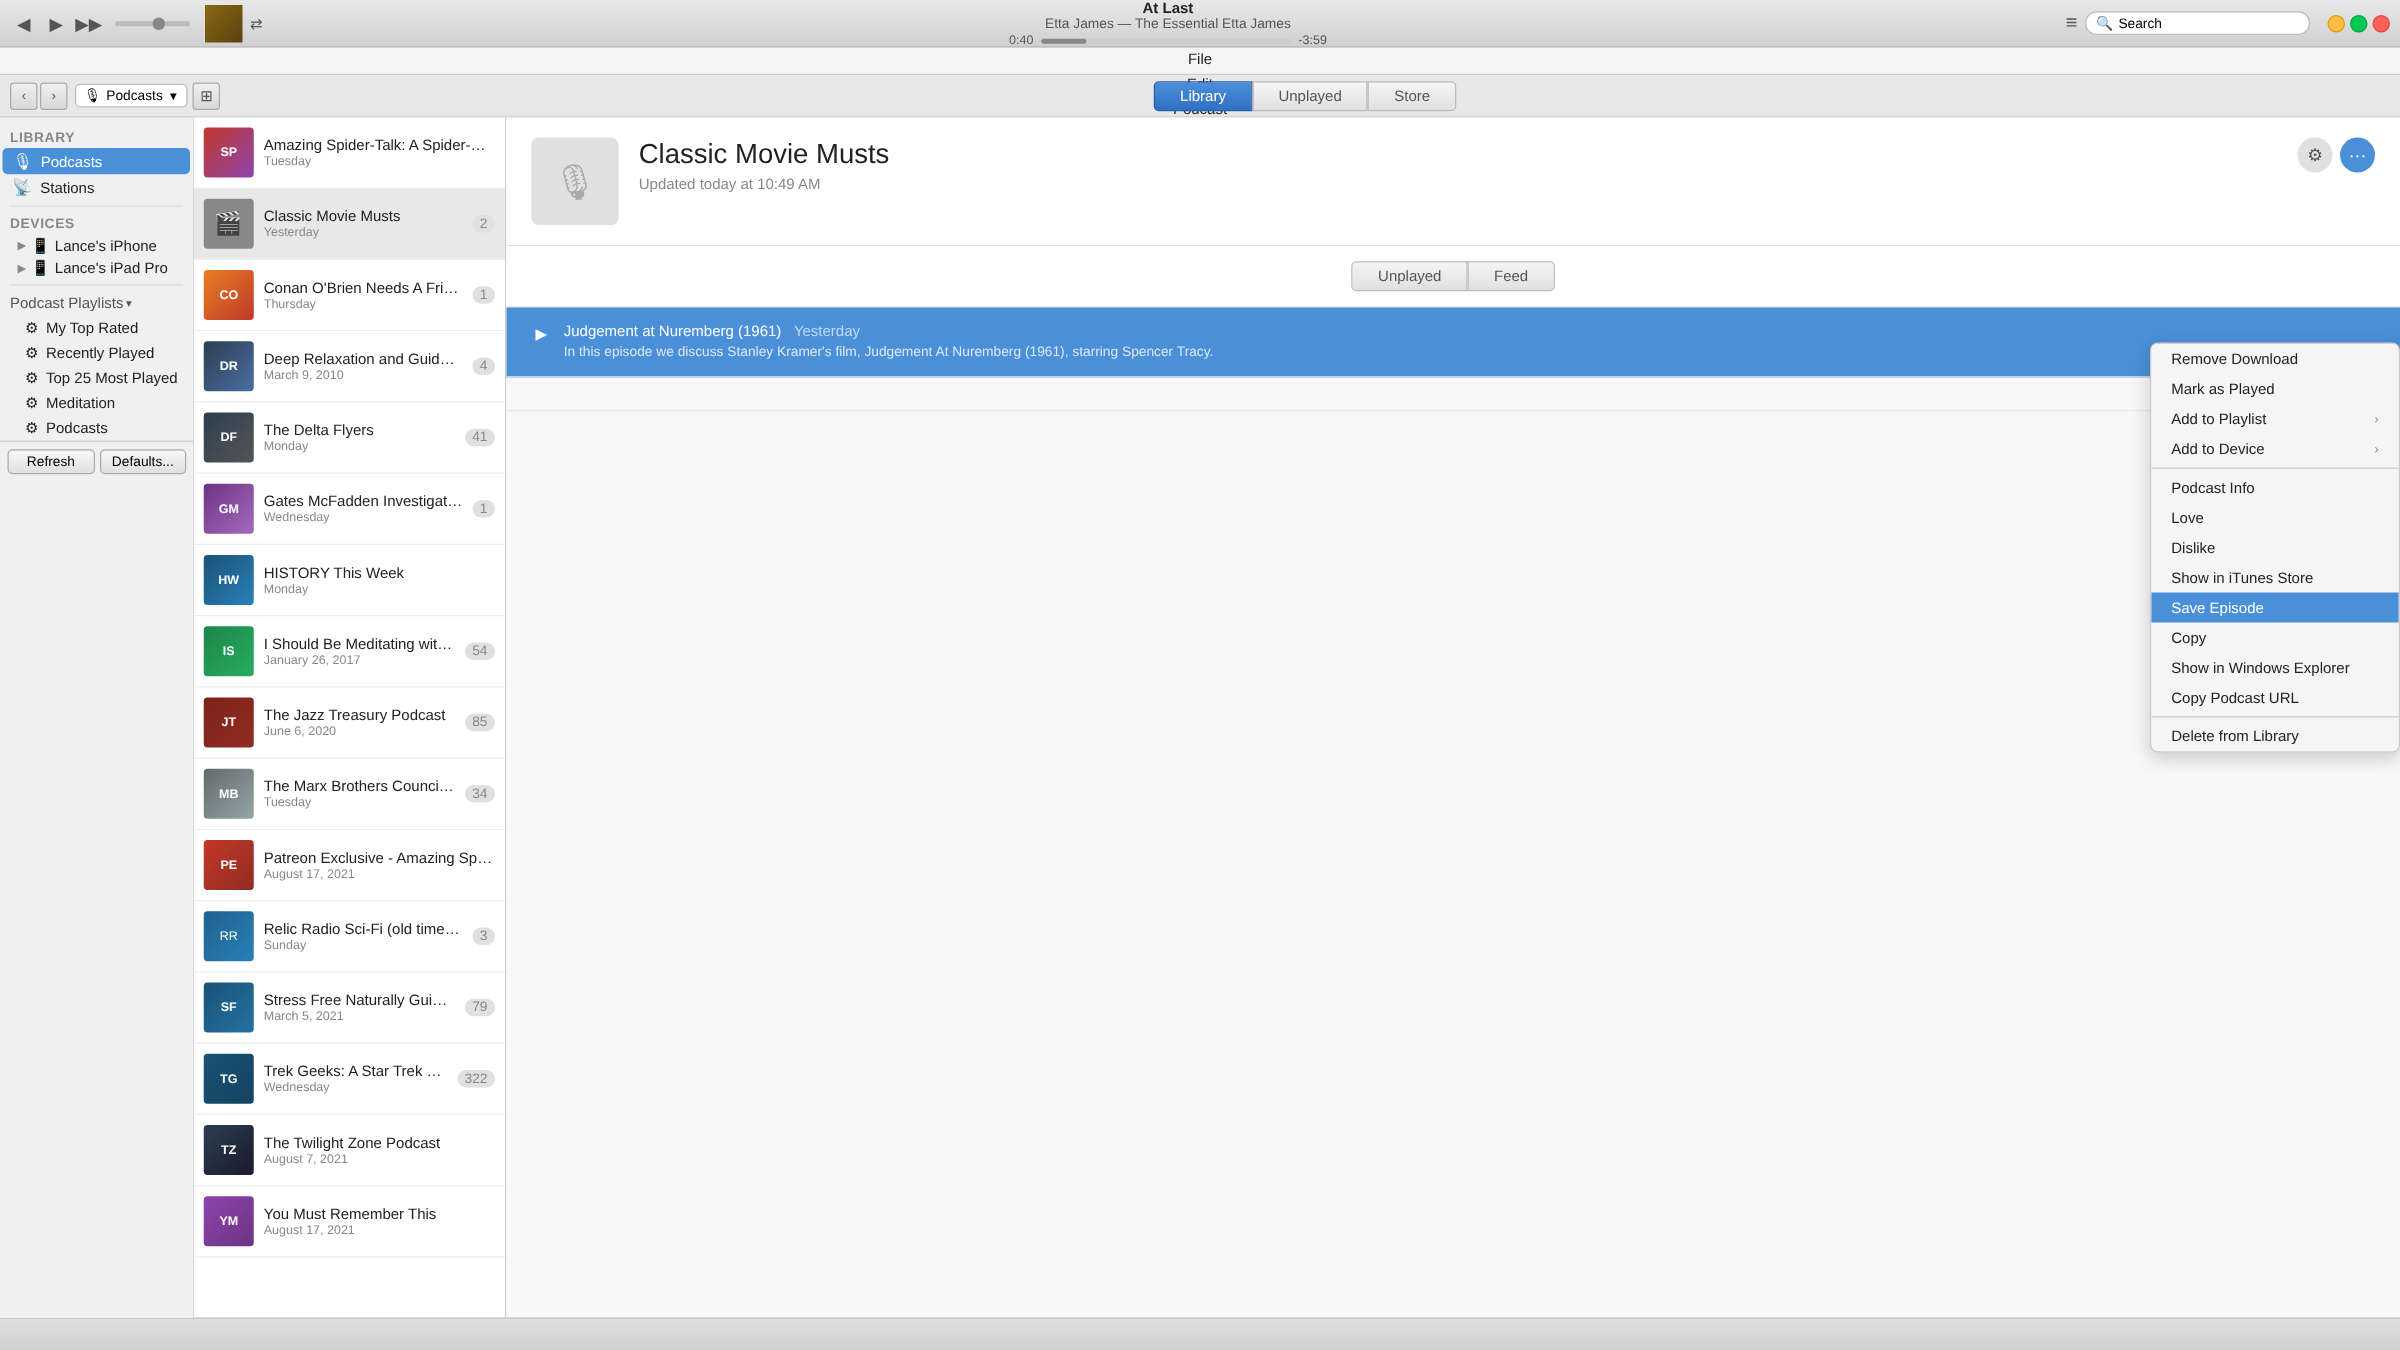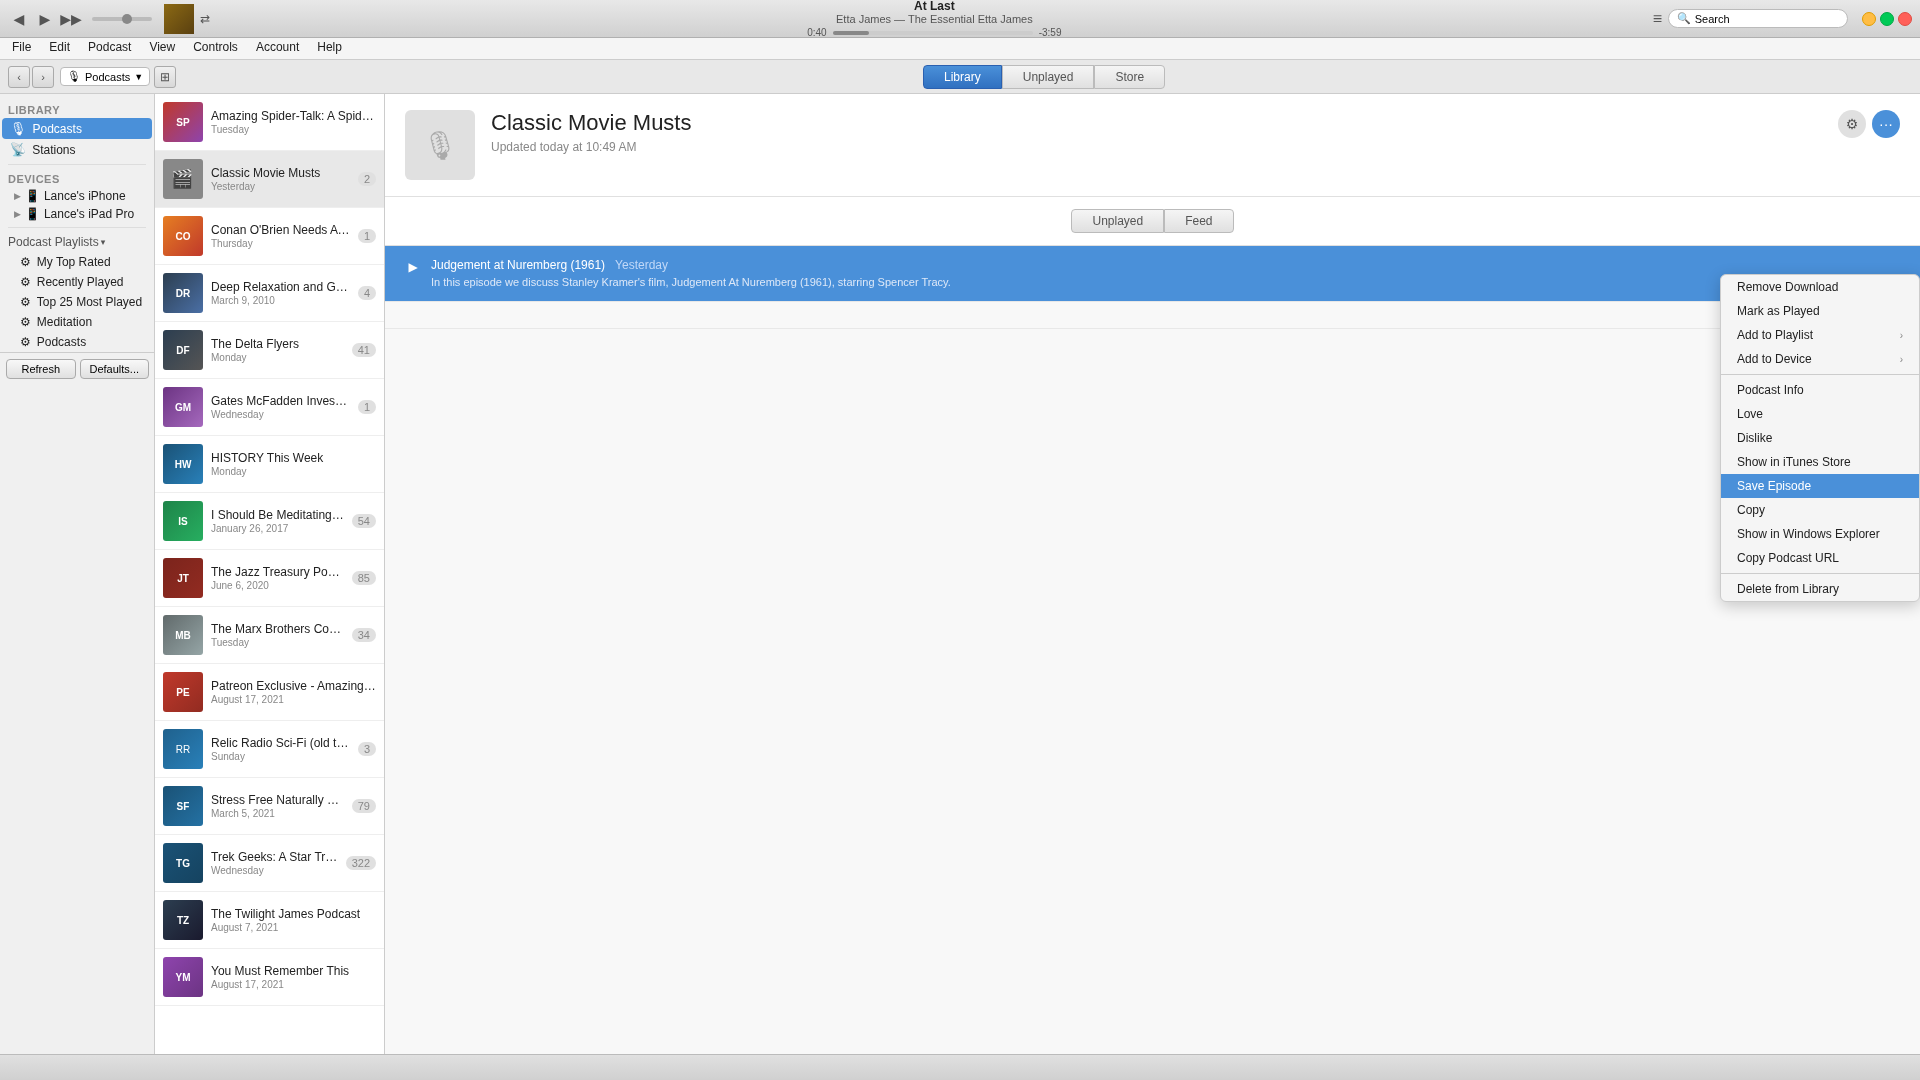--- a/index.html
+++ b/index.html
@@ -35,26 +35,27 @@
     .search-box input { border: none; outline: none; font-size: 11px; width: 100%; background: transparent; }
     .window-btns { display: flex; gap: 4px; margin-left: 8px; }
     .win-btn { width: 14px; height: 14px; border-radius: 50%; cursor: pointer; }
     .win-min { background: #ffbd44; border: 1px solid #e09d00; }
     .win-max { background: #00ca56; border: 1px solid #00a844; }
     .win-close { background: #ff6059; border: 1px solid #df4c43; }
 
     
     .menu-bar {
       display: flex;
-      align-items: flex-start;
+      align-items: center;
       background: #f5f5f5;
       height: 22px;
       padding: 0 4px;
       border-bottom: 1px solid #ccc;
       gap: 2px;
+      flex-direction: column;
     }
     .menu-item { padding: 2px 8px; font-size: 12px; color: #222; cursor: pointer; border-radius: 3px; }
 
     
     .nav-bar {
       display: flex;
       align-items: center;
       background: #e8e8e8;
       height: 34px;
       padding: 0 8px;
@@ -79,21 +80,21 @@
     .sidebar-item { display: flex; align-items: center; padding: 3px 8px; cursor: pointer; gap: 6px; font-size: 12px; color: #222; border-radius: 4px; margin: 0 2px; }
     .sidebar-item.active { background: #4a90d9; color: #fff; }
     .sidebar-item.active .si-icon { color: #fff; }
     .si-icon { font-size: 13px; color: #555; }
     .sidebar-divider { height: 1px; background: #ddd; margin: 4px 8px; }
     .sidebar-playlist-header { display: flex; align-items: center; padding: 3px 8px; cursor: pointer; font-size: 12px; color: #555; gap: 2px; }
     .sidebar-sub-item { display: flex; align-items: center; padding: 3px 8px 3px 20px; cursor: pointer; gap: 6px; font-size: 12px; color: #222; }
     .device-item { display: flex; align-items: center; padding: 2px 8px 2px 14px; cursor: pointer; gap: 4px; font-size: 12px; color: #222; }
 
     
-    .podcast-list { width: 230px; background: #fff; border-right: 1px solid #ccc; overflow-y: auto; }
+    .podcast-list { width: 250px; background: #fff; border-right: 1px solid #ccc; overflow-y: auto; }
     .podcast-list-item { display: flex; align-items: center; padding: 8px 8px; border-bottom: 1px solid #eee; cursor: pointer; gap: 8px; }
     .podcast-list-item.selected { background: #e8e8e8; }
     .podcast-thumb { width: 40px; height: 40px; flex-shrink: 0; background: #ccc; border-radius: 3px; display: flex; align-items: center; justify-content: center; overflow: hidden; }
     .podcast-info { flex: 1; min-width: 0; }
     .podcast-name { font-size: 12px; font-weight: 500; color: #222; white-space: nowrap; overflow: hidden; text-overflow: ellipsis; }
     .podcast-date { font-size: 10px; color: #888; margin-top: 1px; }
     .podcast-count { font-size: 11px; color: #888; background: #e0e0e0; border-radius: 8px; padding: 1px 6px; flex-shrink: 0; }
 
     
     .content-area { flex: 1; background: #f8f8f8; overflow-y: auto; position: relative; }
@@ -463,21 +464,21 @@
         <div class="podcast-date">Wednesday</div>
       </div>
       <div class="podcast-count">322</div>
     </div>
 
     <div class="podcast-list-item">
       <div class="podcast-thumb thumb-twilight">
           <span style="font-size:10px;color:#fff;font-weight:bold;">TZ</span>
         </div>
       <div class="podcast-info">
-        <div class="podcast-name">The Twilight James Podcast</div>
+        <div class="podcast-name">The Twilight Zone Podcast</div>
         <div class="podcast-date">August 7, 2021</div>
       </div>
     </div>
 
     <div class="podcast-list-item">
       <div class="podcast-thumb thumb-remember">
           <span style="font-size:10px;color:#fff;font-weight:bold;">YM</span>
         </div>
       <div class="podcast-info">
         <div class="podcast-name">You Must Remember This</div>

